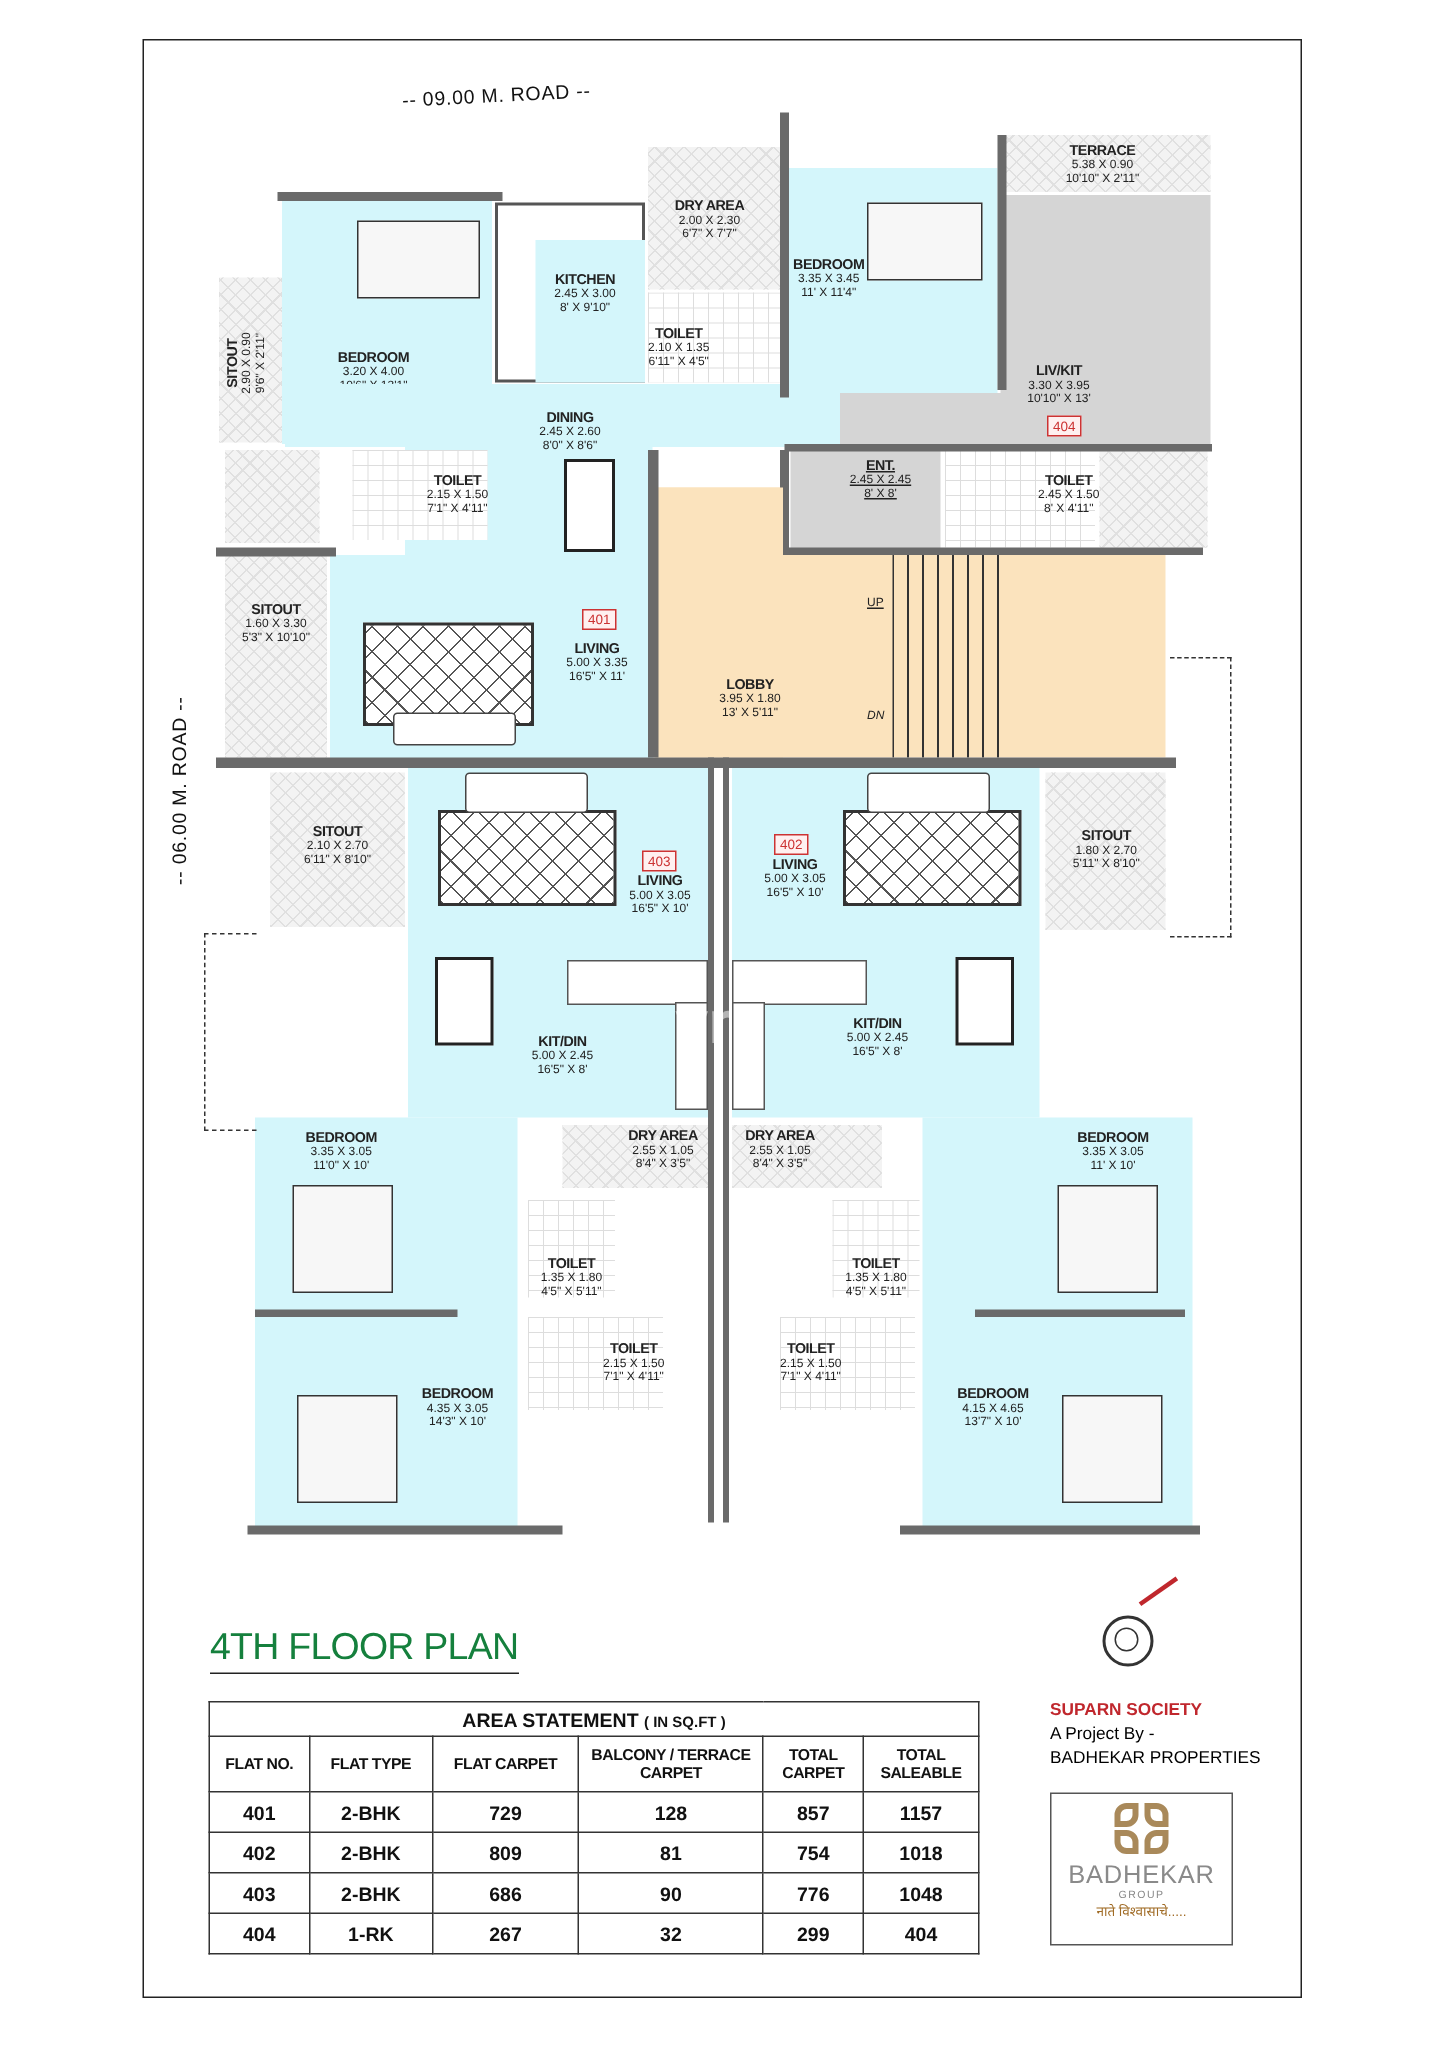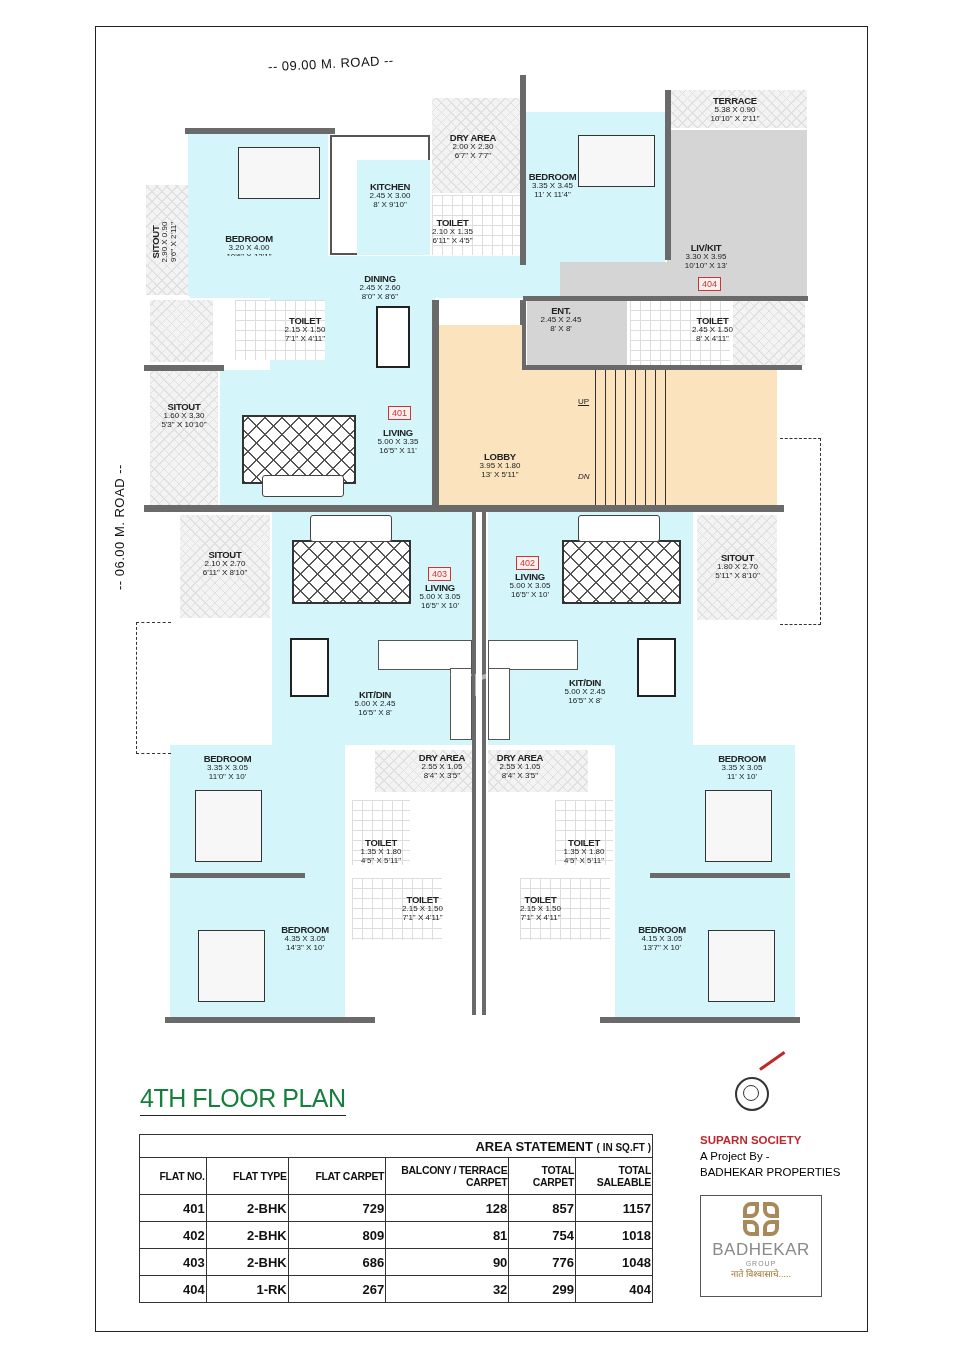--- a/index.html
+++ b/index.html
@@ -20,21 +20,21 @@
   .lbl .n{font-weight:bold;font-size:9.5px;display:block;letter-spacing:-0.3px;}
   .lbl .d{font-size:8px;display:block;}
   .flatno{position:absolute;border:1px solid #c33;color:#c33;font-size:9px;padding:1px 3px;background:#fff0f0;}
   .stairs{position:absolute;background-image:repeating-linear-gradient(90deg,#333 0 1px,transparent 1px 10px);}
   .rug{position:absolute;border:2px solid #333;background-color:#fff;background-image:repeating-linear-gradient(45deg,#555 0 1px,transparent 1px 12px),repeating-linear-gradient(-45deg,#555 0 1px,transparent 1px 12px);}
   .sofa{position:absolute;border:1.5px solid #444;background:#fff;border-radius:3px;}
   .bed{position:absolute;border:1.5px solid #333;background:#f7f7f7;}
   .table{position:absolute;border:2px solid #222;background:#fff;}
   .title-plan{position:absolute;left:140px;top:1084px;font-size:25px;color:#15803d;border-bottom:1.5px solid #222;padding-bottom:2px;font-family:"Liberation Sans",sans-serif;letter-spacing:-0.5px;}
   table.area{position:absolute;left:139px;top:1134px;width:514px;border-collapse:collapse;font-family:"Liberation Sans",sans-serif;}
-  table.area td,table.area th{border:1px solid #333;text-align:right;color:#111;}
+  table.area td,table.area th{border:1px solid #333;text-align:center;color:#111;}
   table.area th.cap{font-size:13px;font-weight:bold;height:20px;}
   table.area th.h{font-size:10.5px;font-weight:bold;height:34px;letter-spacing:-0.3px;}
   table.area td{font-size:13px;font-weight:bold;height:24px;}
   .brand{position:absolute;left:700px;top:1132px;font-size:11.5px;line-height:1.4;font-family:"Liberation Sans",sans-serif;}
   .brand .soc{color:#c0272d;font-weight:bold;}
   .logo{position:absolute;left:700px;top:1195px;width:120px;height:100px;border:1px solid #555;text-align:center;}
   .logo .mark{margin:6px auto 0;width:40px;height:36px;position:relative;}
   .logo .mark span{position:absolute;width:16px;height:16px;border:4px solid #a9895a;border-radius:50% 0 50% 0;box-sizing:border-box;}
   .logo .nm{font-weight:normal;color:#8a8a8a;font-size:17px;letter-spacing:0.5px;margin-top:2px;}
   .logo .grp{font-size:7px;color:#888;letter-spacing:1px;}
@@ -151,21 +151,21 @@
   </div>
   <div class="room grey" style="left:667px;top:130px;width:140px;height:170px;"></div>
   <div class="room grey" style="left:560px;top:262px;width:110px;height:38px;"></div>
   <div class="lbl" style="left:676px;top:243px;width:60px;">
     <span class="n">LIV/KIT</span>
       <span class="d">3.30 X 3.95</span>
       <span class="d">10'10" X 13'</span>
   </div>
   <div class="flatno" style="left:698px;top:277px;">404</div>
   <div class="room grey" style="left:527px;top:300px;width:100px;height:68px;"></div>
-  <div class="lbl" style="left:536px;top:306px;width:50px;">
+  <div class="lbl" style="left:562px;top:306px;width:50px;text-decoration:underline;">
     <span class="n">ENT.</span>
       <span class="d">2.45 X 2.45</span>
       <span class="d">8' X 8'</span>
   </div>
   <div class="room tile" style="left:630px;top:300px;width:100px;height:65px;"></div>
   <div class="lbl" style="left:690px;top:316px;width:45px;">
     <span class="n">TOILET</span>
       <span class="d">2.45 X 1.50</span>
       <span class="d">8' X 4'11"</span>
   </div>
@@ -272,21 +272,21 @@
   <div class="wall" style="left:650px;top:873px;width:140px;height:5px;"></div>
   <div class="bed" style="left:705px;top:790px;width:65px;height:70px;"></div>
   <div class="lbl" style="left:712px;top:754px;width:60px;">
     <span class="n">BEDROOM</span>
       <span class="d">3.35 X 3.05</span>
       <span class="d">11' X 10'</span>
   </div>
   <div class="bed" style="left:708px;top:930px;width:65px;height:70px;"></div>
   <div class="lbl" style="left:632px;top:925px;width:60px;">
     <span class="n">BEDROOM</span>
-      <span class="d">4.15 X 3.05</span>
+      <span class="d">4.15 X 4.65</span>
       <span class="d">13'7" X 10'</span>
   </div>
   <div class="room tile" style="left:555px;top:800px;width:58px;height:65px;"></div>
   <div class="lbl" style="left:555px;top:838px;width:58px;">
     <span class="n">TOILET</span>
       <span class="d">1.35 X 1.80</span>
       <span class="d">4'5" X 5'11"</span>
   </div>
   <div class="room tile" style="left:520px;top:878px;width:90px;height:62px;"></div>
   <div class="lbl" style="left:518px;top:895px;width:45px;">

